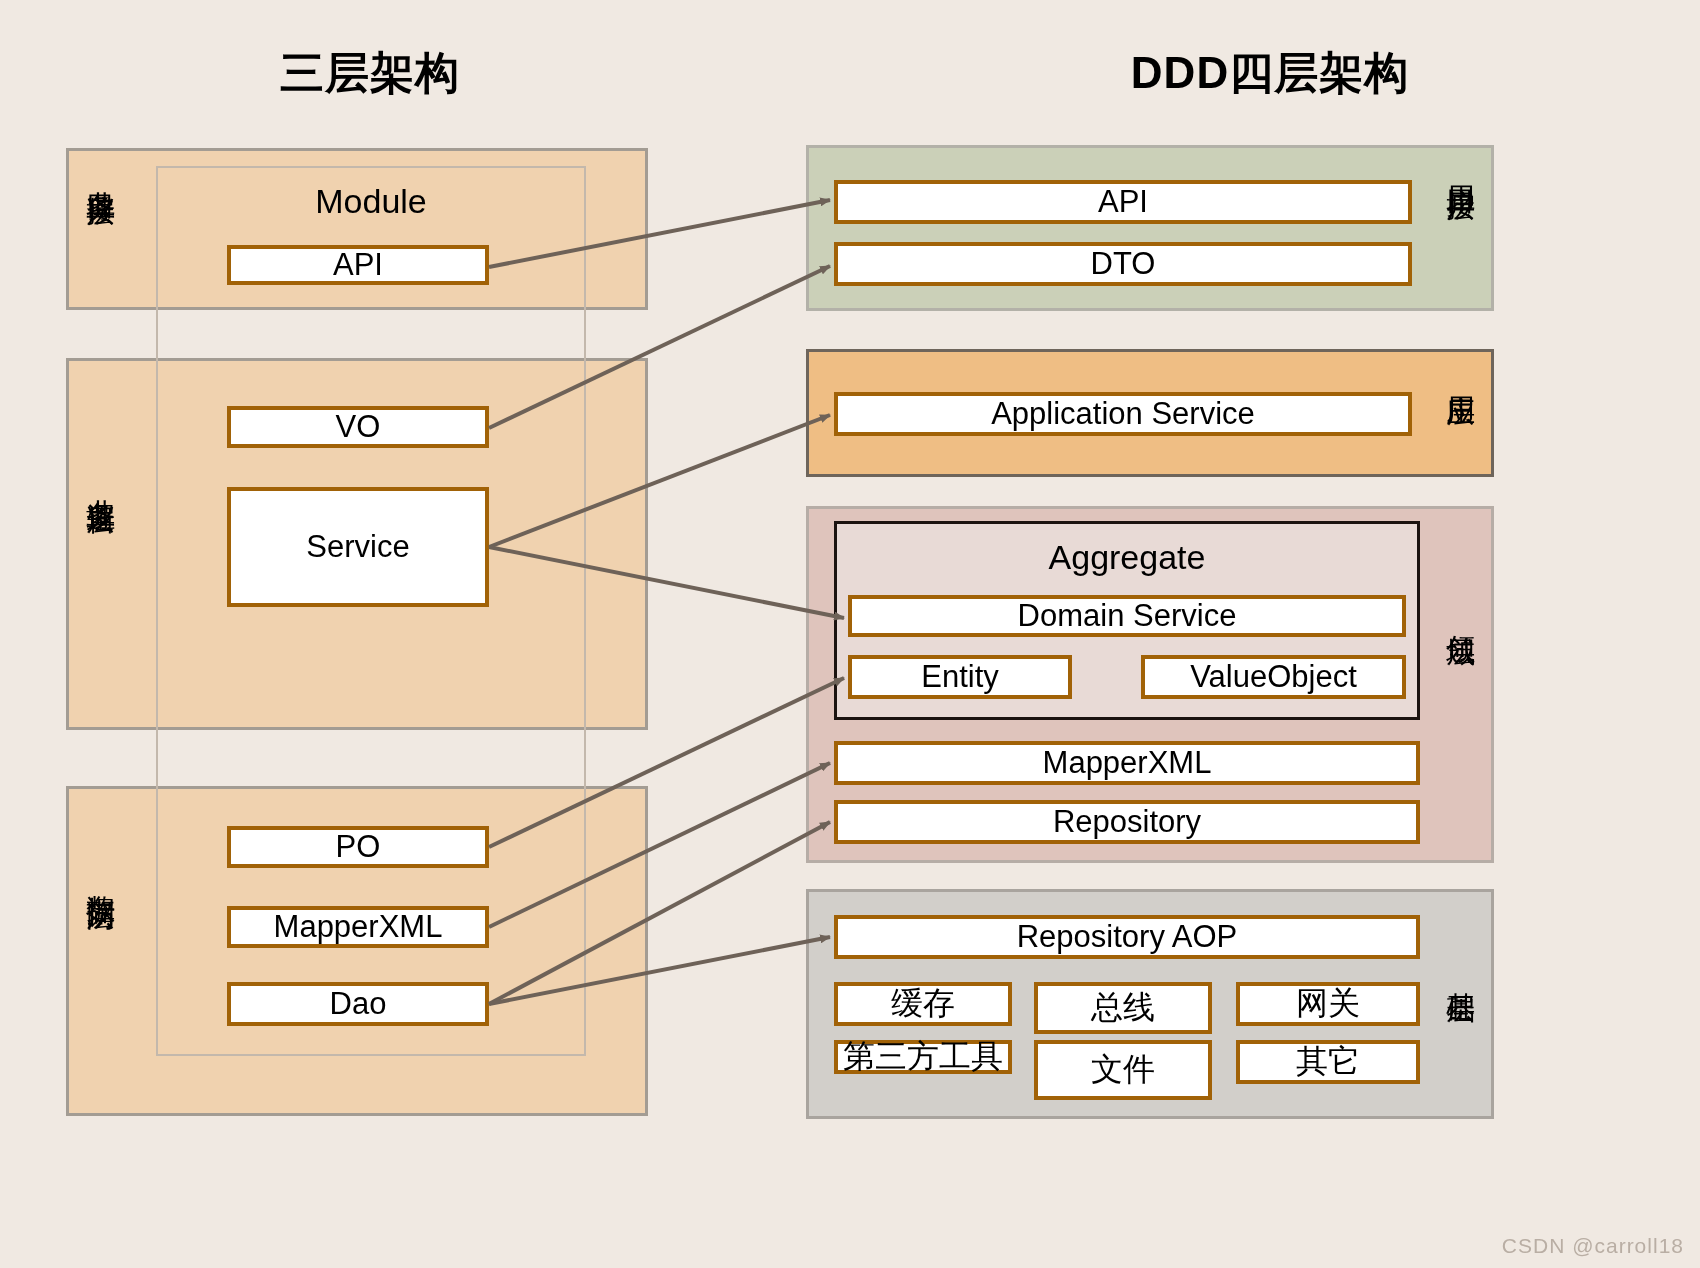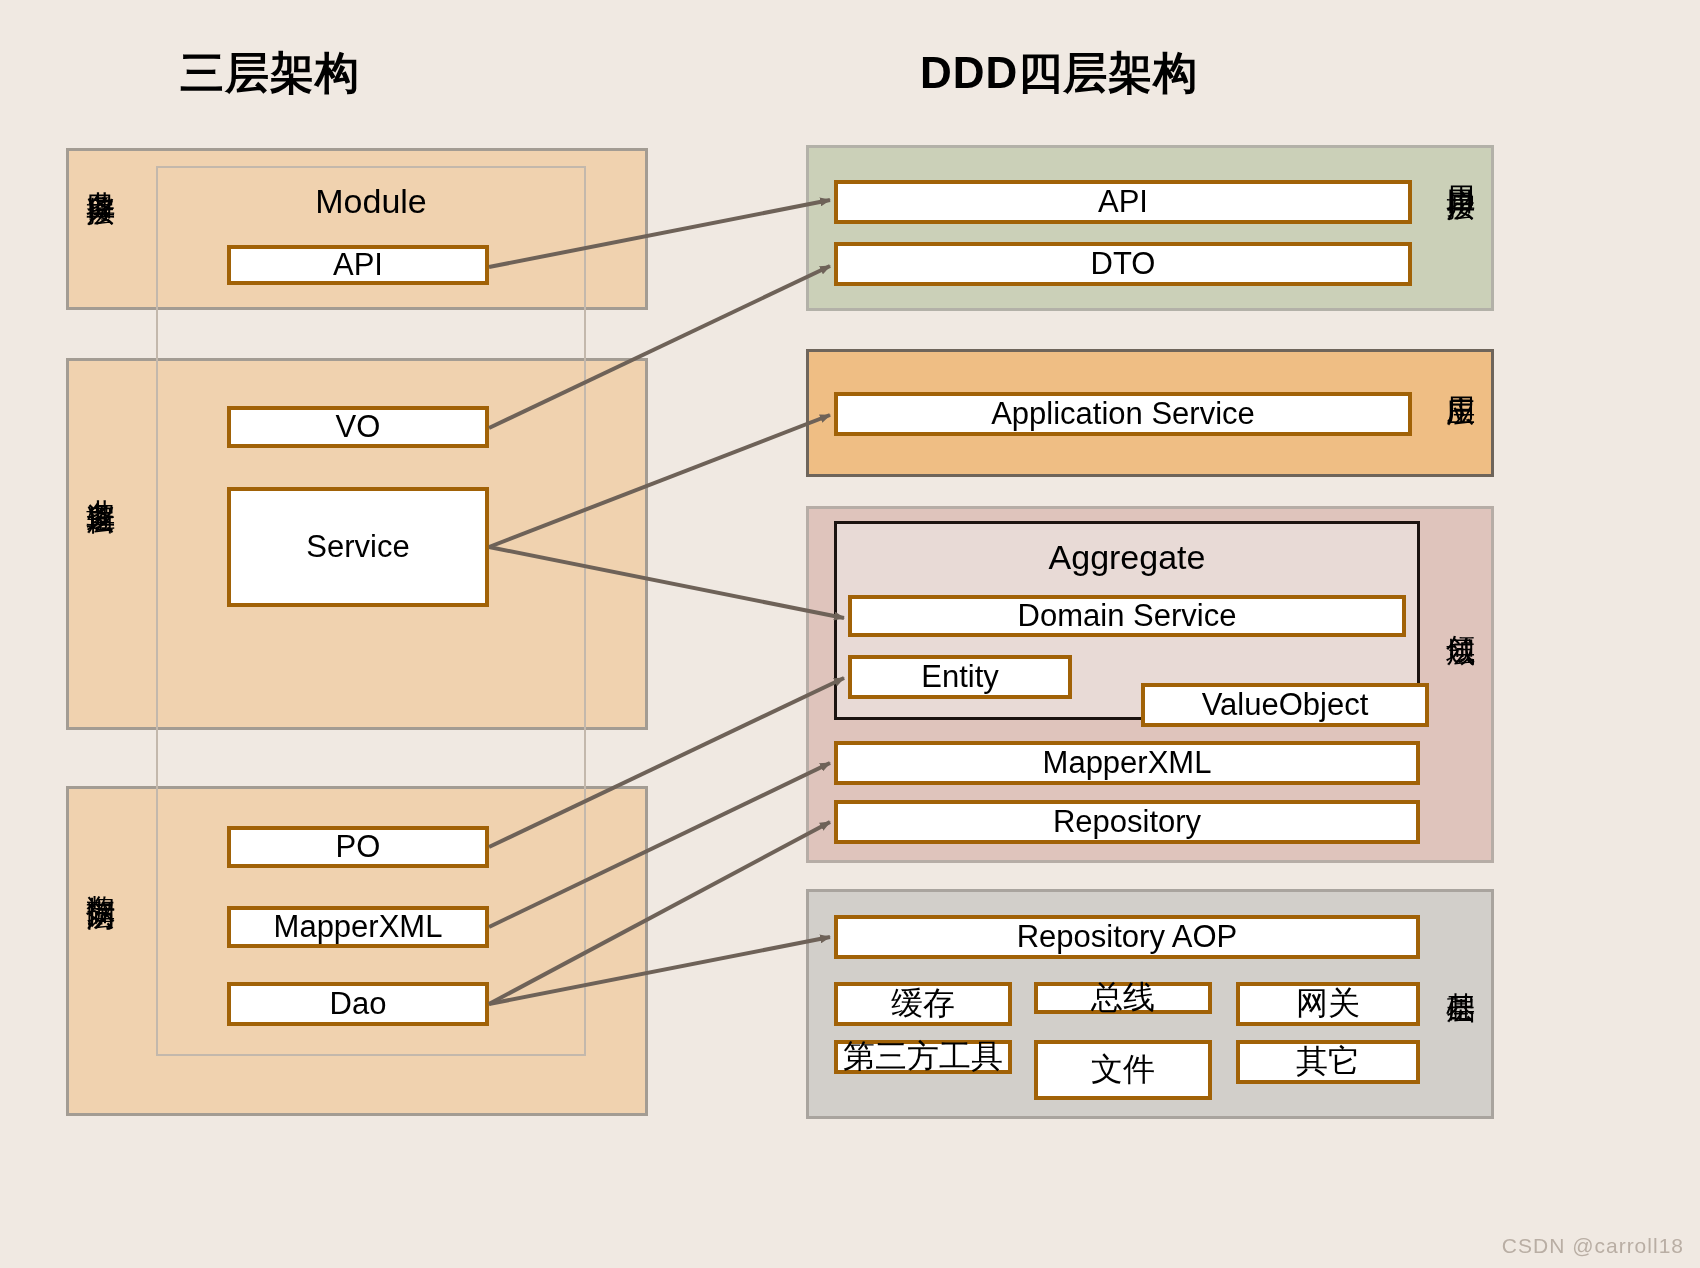--- a/index.html
+++ b/index.html
@@ -13,21 +13,21 @@
     position:relative;
   }
   .stage{position:absolute;left:0;top:0;width:1700px;height:1268px;}
 
   
   .title{
     position:absolute;
     font-size:44px;
     font-weight:bold;
     letter-spacing:1px;
-    text-align:left;
+    text-align:center;
     white-space:nowrap;
   }
   #title-left{left:180px;top:44px;width:380px;}
   #title-right{left:920px;top:44px;width:700px;}
 
   
   .panel{
     position:absolute;
     box-sizing:border-box;
     border:3px solid #A39C93;
@@ -155,32 +155,32 @@
   <div class="box" style="left:834px;top:392px;width:578px;height:44px;">Application Service</div>
 
   <div class="panel panel-domain" style="left:806px;top:506px;width:688px;height:357px;"></div>
   <div class="vlabel" style="left:1446px;top:612px;">领域层</div>
 
   <div class="aggregate" style="left:834px;top:521px;width:586px;height:199px;"></div>
   <div class="aggregate-caption" style="left:834px;top:538px;width:586px;">Aggregate</div>
 
   <div class="box" style="left:848px;top:595px;width:558px;height:42px;">Domain Service</div>
   <div class="box" style="left:848px;top:655px;width:224px;height:44px;">Entity</div>
-  <div class="box" style="left:1141px;top:655px;width:288px;height:44px;margin-top:28px;">ValueObject</div>
+  <div class="box" style="left:1141px;top:655px;width:265px;height:44px;">ValueObject</div>
 
   <div class="box" style="left:834px;top:741px;width:586px;height:44px;">MapperXML</div>
   <div class="box" style="left:834px;top:800px;width:586px;height:44px;">Repository</div>
 
   <div class="panel panel-infra" style="left:806px;top:889px;width:688px;height:230px;"></div>
   <div class="vlabel" style="left:1446px;top:969px;">基础层</div>
 
   <div class="box" style="left:834px;top:915px;width:586px;height:44px;">Repository AOP</div>
 
   <div class="box cjk" style="left:834px;top:982px;width:178px;height:44px;">缓存</div>
-  <div class="box cjk" style="left:1034px;top:982px;width:178px;height:32px;">总线</div>
+  <div class="box cjk" style="left:1034px;top:982px;width:178px;height:52px;">总线</div>
   <div class="box cjk" style="left:1236px;top:982px;width:184px;height:44px;">网关</div>
 
   <div class="box cjk" style="left:834px;top:1040px;width:178px;height:34px;">第三方工具</div>
   <div class="box cjk" style="left:1034px;top:1040px;width:178px;height:60px;">文件</div>
   <div class="box cjk" style="left:1236px;top:1040px;width:184px;height:44px;">其它</div>
 
   <svg class="arrows" viewBox="0 0 1700 1268">
     <defs>
       <marker id="ah" markerWidth="11" markerHeight="9" refX="10" refY="4.5" orient="auto" markerUnits="userSpaceOnUse">
         <path d="M0,0 L11,4.5 L0,9 z" fill="#6E6258"></path>

